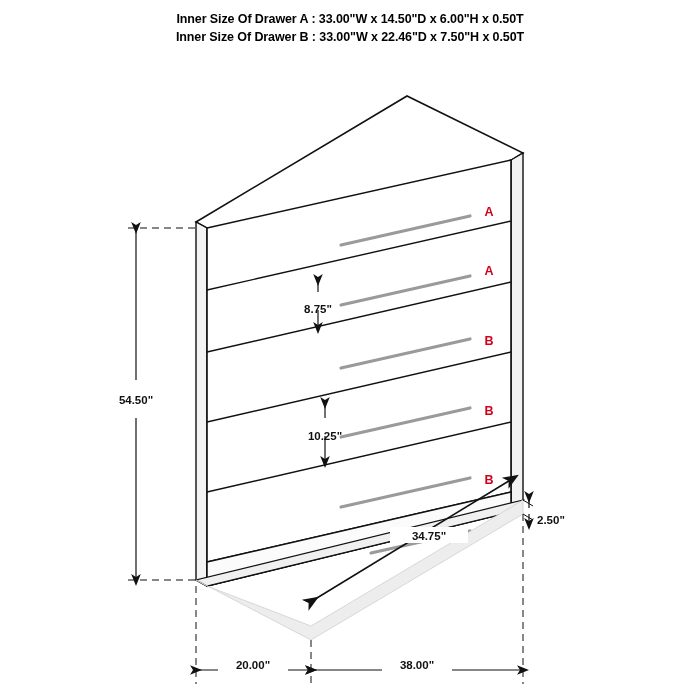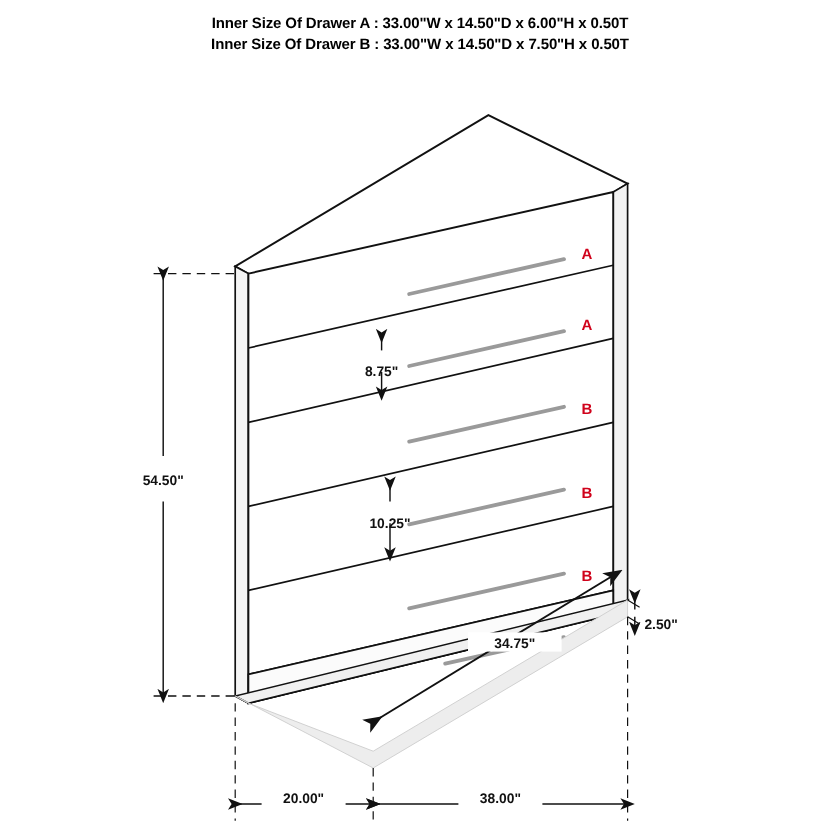--- a/index.html
+++ b/index.html
@@ -53,21 +53,21 @@
     fill: #d0021b;
   }
 </style>
 </head>
 <body>
 
 <div id="stage">
 
   <div class="header">
     <div>Inner Size Of Drawer  A : 33.00"W x 14.50"D x 6.00"H x 0.50T</div>
-    <div>Inner Size Of Drawer  B : 33.00"W x 14.50"D x 7.50"H x 0.50T</div>
+    <div>Inner Size Of Drawer  B : 33.00"W x 22.46"D x 7.50"H x 0.50T</div>
   </div>
 
   <svg class="diagram" viewBox="0 0 700 700">
 
     <g>
       <polygon points="196,222 407,96 523,153 311,287" fill="#ffffff" stroke="#111" stroke-width="1.6"></polygon>
     </g>
 
     <g>
       <polygon points="511,160 523,153 523,500 511,512" fill="#f2f2f2" stroke="#111" stroke-width="1.4"></polygon>

